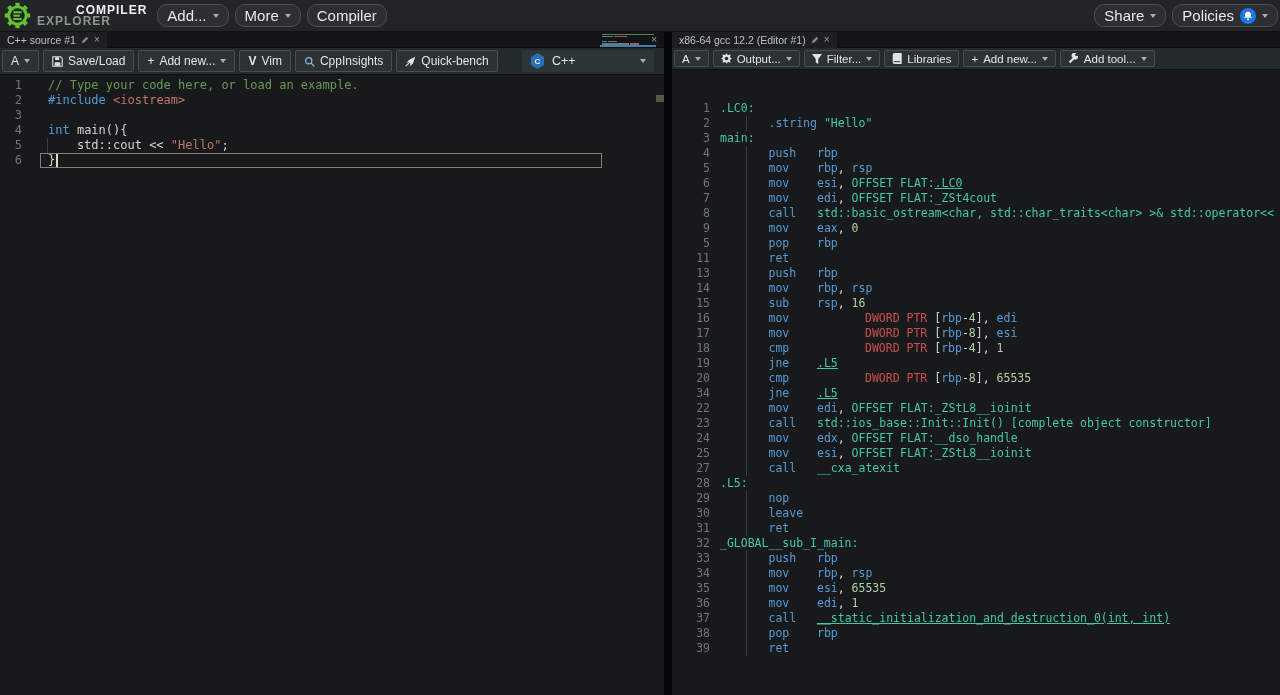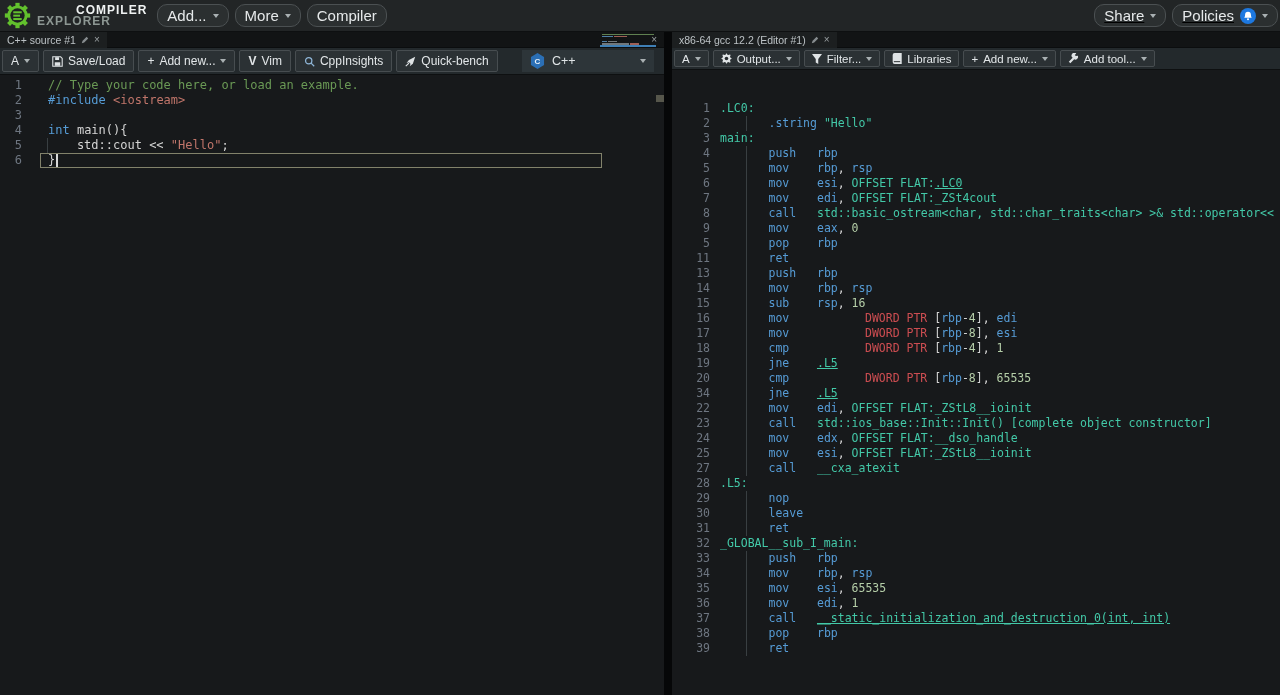--- a/index.html
+++ b/index.html
@@ -10,21 +10,21 @@
   #nav { position:absolute; left:0; top:0; width:1280px; height:32px;
     background:#222526; border-bottom:1px solid #0e1011;
     display:flex; align-items:center; }
   #logo { display:flex; align-items:center; gap:6px; padding:0 10px 0 4px; }
   #logo-text { line-height:11px; font-weight:bold; font-size:12px; letter-spacing:1px; }
   #logo-text .l1 { color:#f0f3f3;padding-left:39px; }
   #logo-text .l2 { color:#8d9793; }
   .navbtn { display:flex; align-items:center; gap:6px; height:23px; padding:0 9px;
     background:#2b2f30; border:1px solid #4b5052; border-radius:10px;
     color:#e6e9ea; font-size:15px; margin-right:6px; cursor:pointer; white-space:nowrap; }
-  #nav-right { margin-left:auto; display:flex; align-items:center;text-decoration:underline; }
+  #nav-right { margin-left:auto; display:flex; align-items:center; }
   .bell-badge { width:16px; height:16px; border-radius:50%; background:#1d78e0;
     display:flex; align-items:center; justify-content:center; }
 
   .cd { width:0; height:0; border-left:3.5px solid transparent;
     border-right:3.5px solid transparent; border-top:4px solid #a9b0b2; }
 
   
   #left-pane  { position:absolute; left:0;   top:32px; width:664px; height:663px; background:#17191b; }
   #divider    { position:absolute; left:664px; top:32px; width:8px; height:663px; background:#060708; }
   #right-pane { position:absolute; left:672px; top:32px; width:608px; height:663px; background:#17191b; overflow:hidden; }

